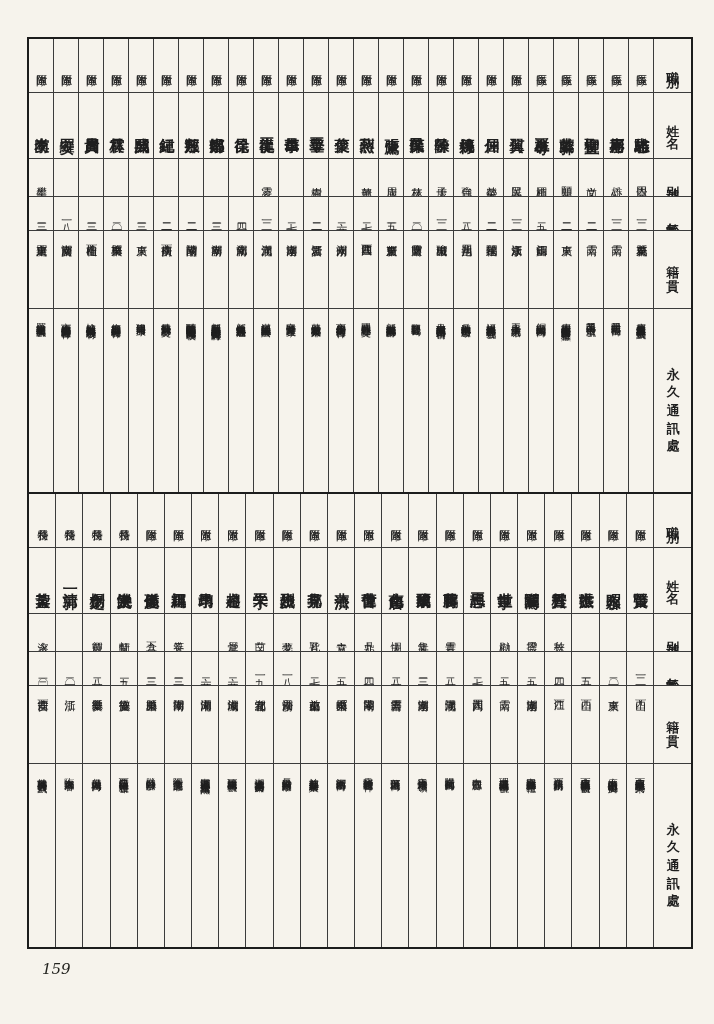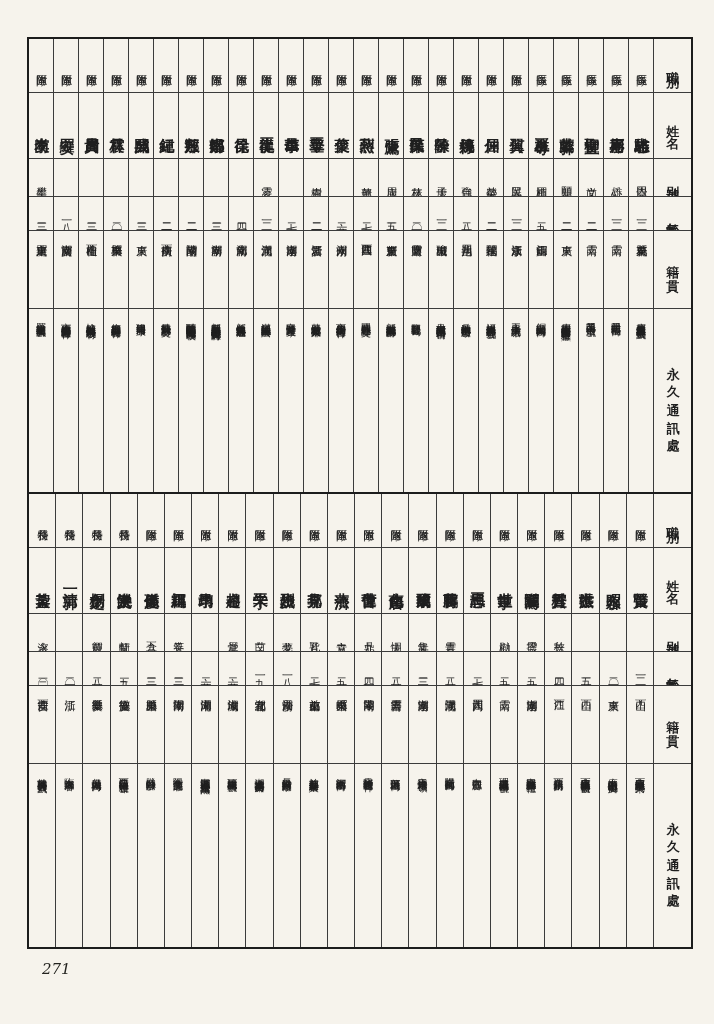--- a/index.html
+++ b/index.html
@@ -1053,14 +1053,14 @@
           </div>
           <div class="cell c-origin">
             <span class="vtext">江西吉安</span>
           </div>
           <div class="cell c-addr">
             <span class="vtext">桂林富珠街合門里六六號</span>
           </div>
         </div>
       </section>
   </div>
-  <div class="page-number">271</div>
+  <div class="page-number">159</div>
 </div>
 
 </body></html>

